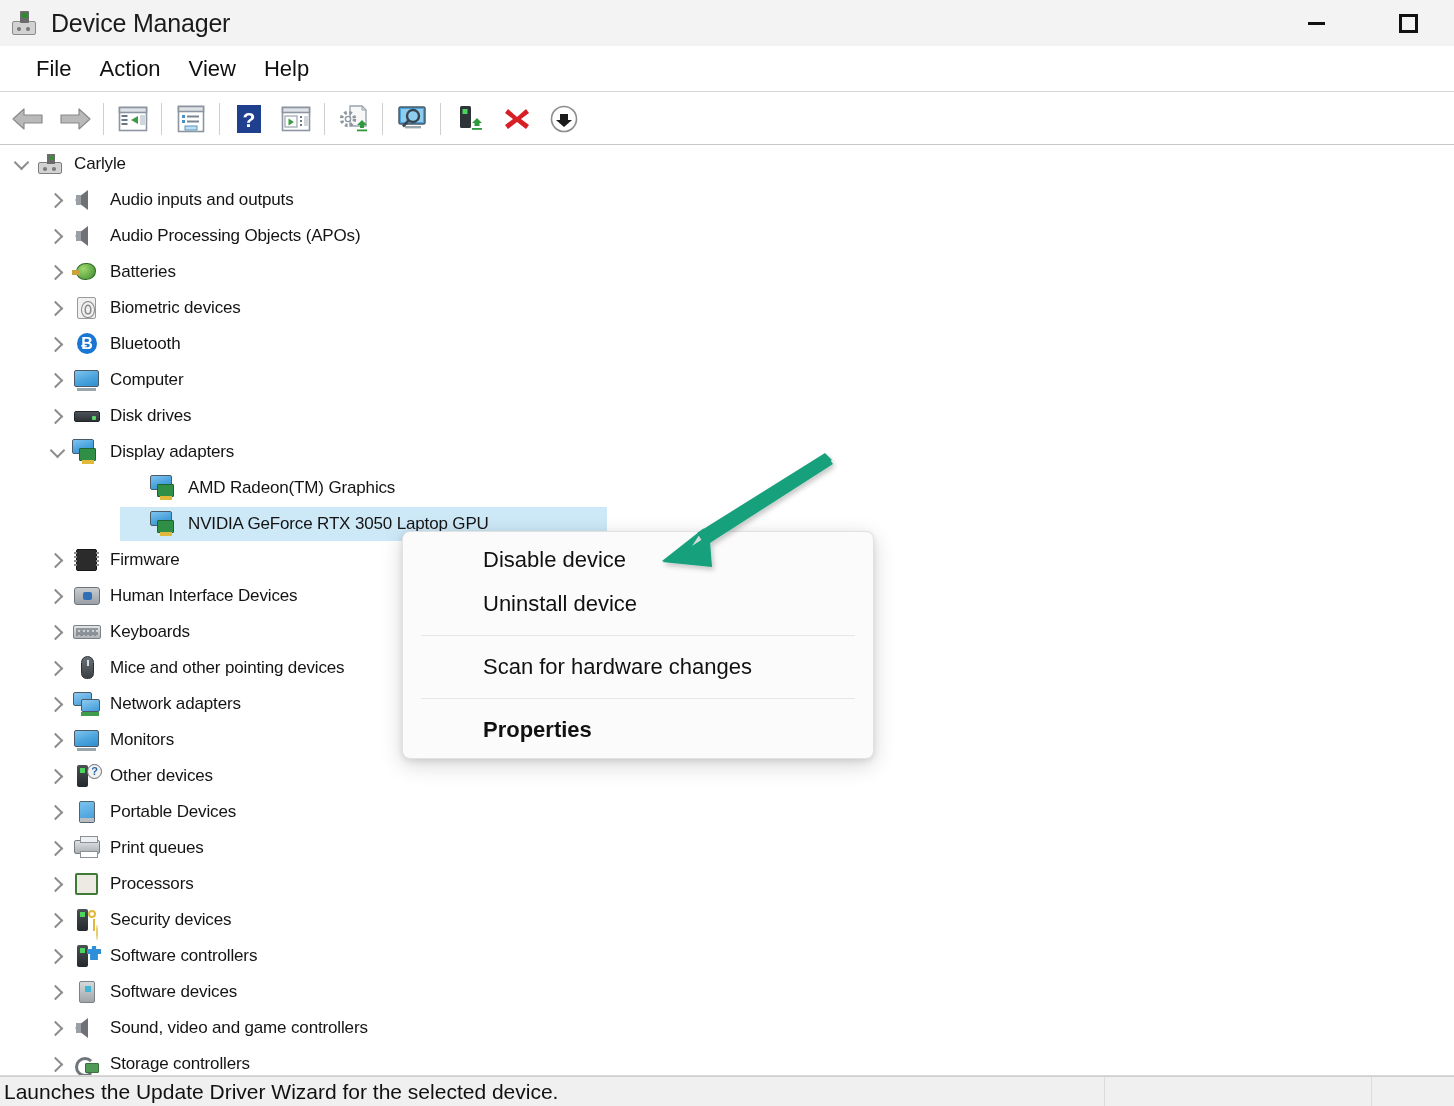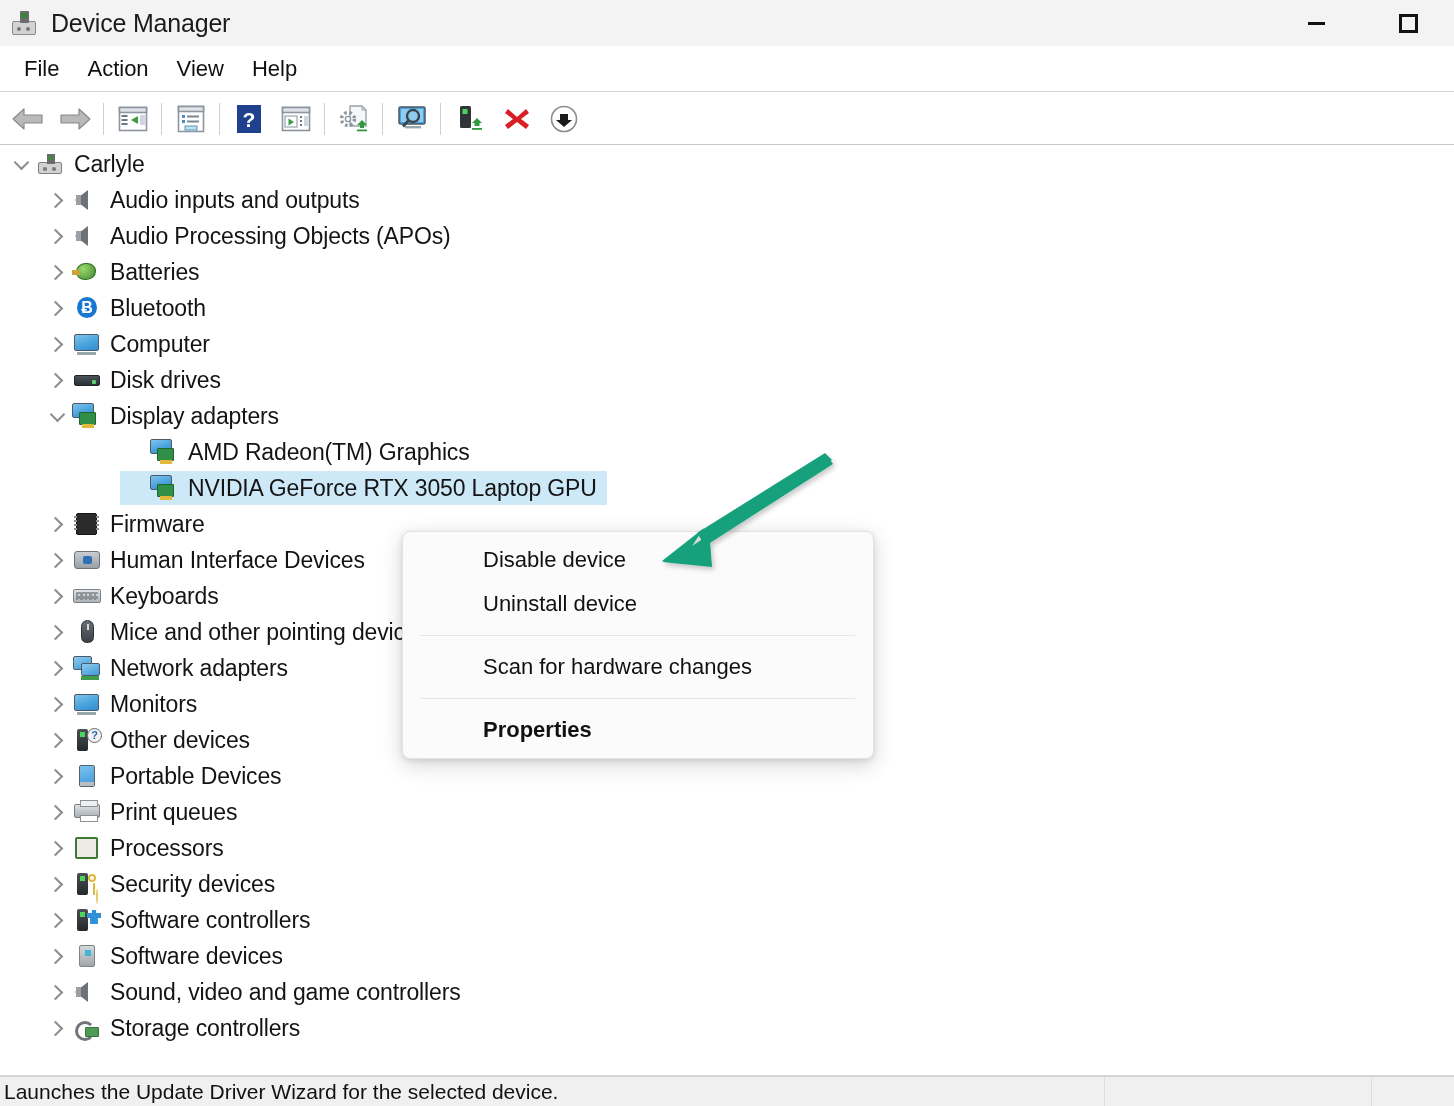--- a/index.html
+++ b/index.html
@@ -96,21 +96,21 @@
   }
 
   
   .menubar {
     position: absolute;
     left: 0; top: 46px;
     width: 1454px; height: 46px;
     background: #ffffff;
     display: flex;
     align-items: center;
-    padding-left: 10px;
+    padding-left: 22px;
     border-bottom: 1px solid #d8d8d8;
   }
   .menu-item {
     font-size: 22px;
     color: #101010;
     padding: 4px 14px;
     white-space: nowrap;
     cursor: default;
   }
 
@@ -173,21 +173,21 @@
   .chev.right { transform: rotate(-45deg); margin-left: -3px; }
   .chev.down  { transform: rotate(45deg); margin-top: -4px; }
 
   .ticon {
     width: 30px; height: 26px;
     flex: 0 0 auto;
     position: relative;
     margin-right: 8px;
   }
   .tlabel {
-    font-size: 23px;
+    font-size: 17px;
     color: #141414;
     letter-spacing: -0.15px;
   }
   .trow.selected .hl {
     position: absolute;
     left: 0; top: 1px;
     height: 34px;
     background: #cde8f7;
     z-index: 0;
     border-radius: 1px;
@@ -790,20 +790,29 @@
         <span class="tlabel">Audio Processing Objects (APOs)</span>
       </div>
       <div class="trow d1">
         <span class="twist">
           <span class="chev right"></span>
         </span>
         <span class="ticon">
           <span class="ic-battery"></span>
         </span>
         <span class="tlabel">Batteries</span>
+      </div>
+      <div class="trow d1">
+        <span class="twist">
+          <span class="chev right"></span>
+        </span>
+        <span class="ticon">
+          <span class="ic-biometric"></span>
+        </span>
+        <span class="tlabel">Biometric devices</span>
       </div>
       <div class="trow d1">
         <span class="twist">
           <span class="chev right"></span>
         </span>
         <span class="ticon">
           <span class="ic-bt">Ƀ</span>
         </span>
         <span class="tlabel">Bluetooth</span>
       </div>

